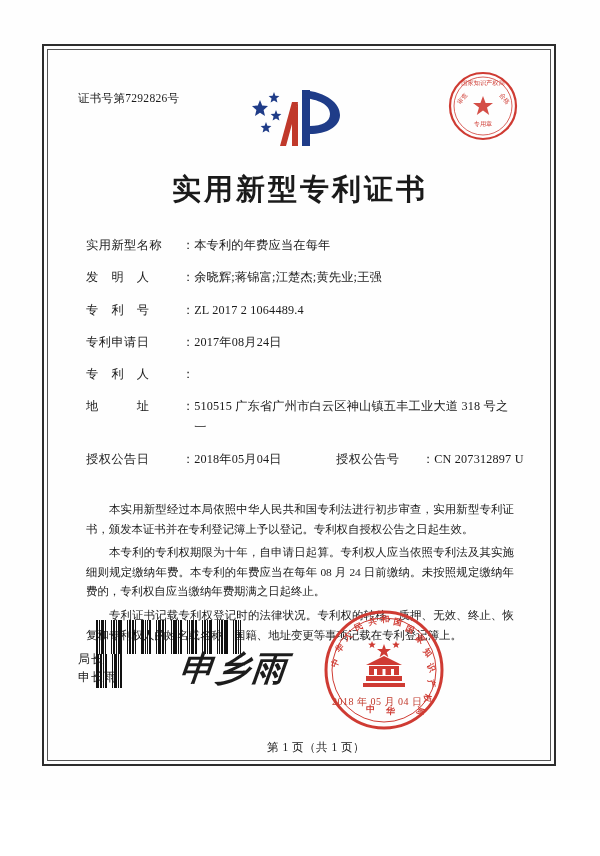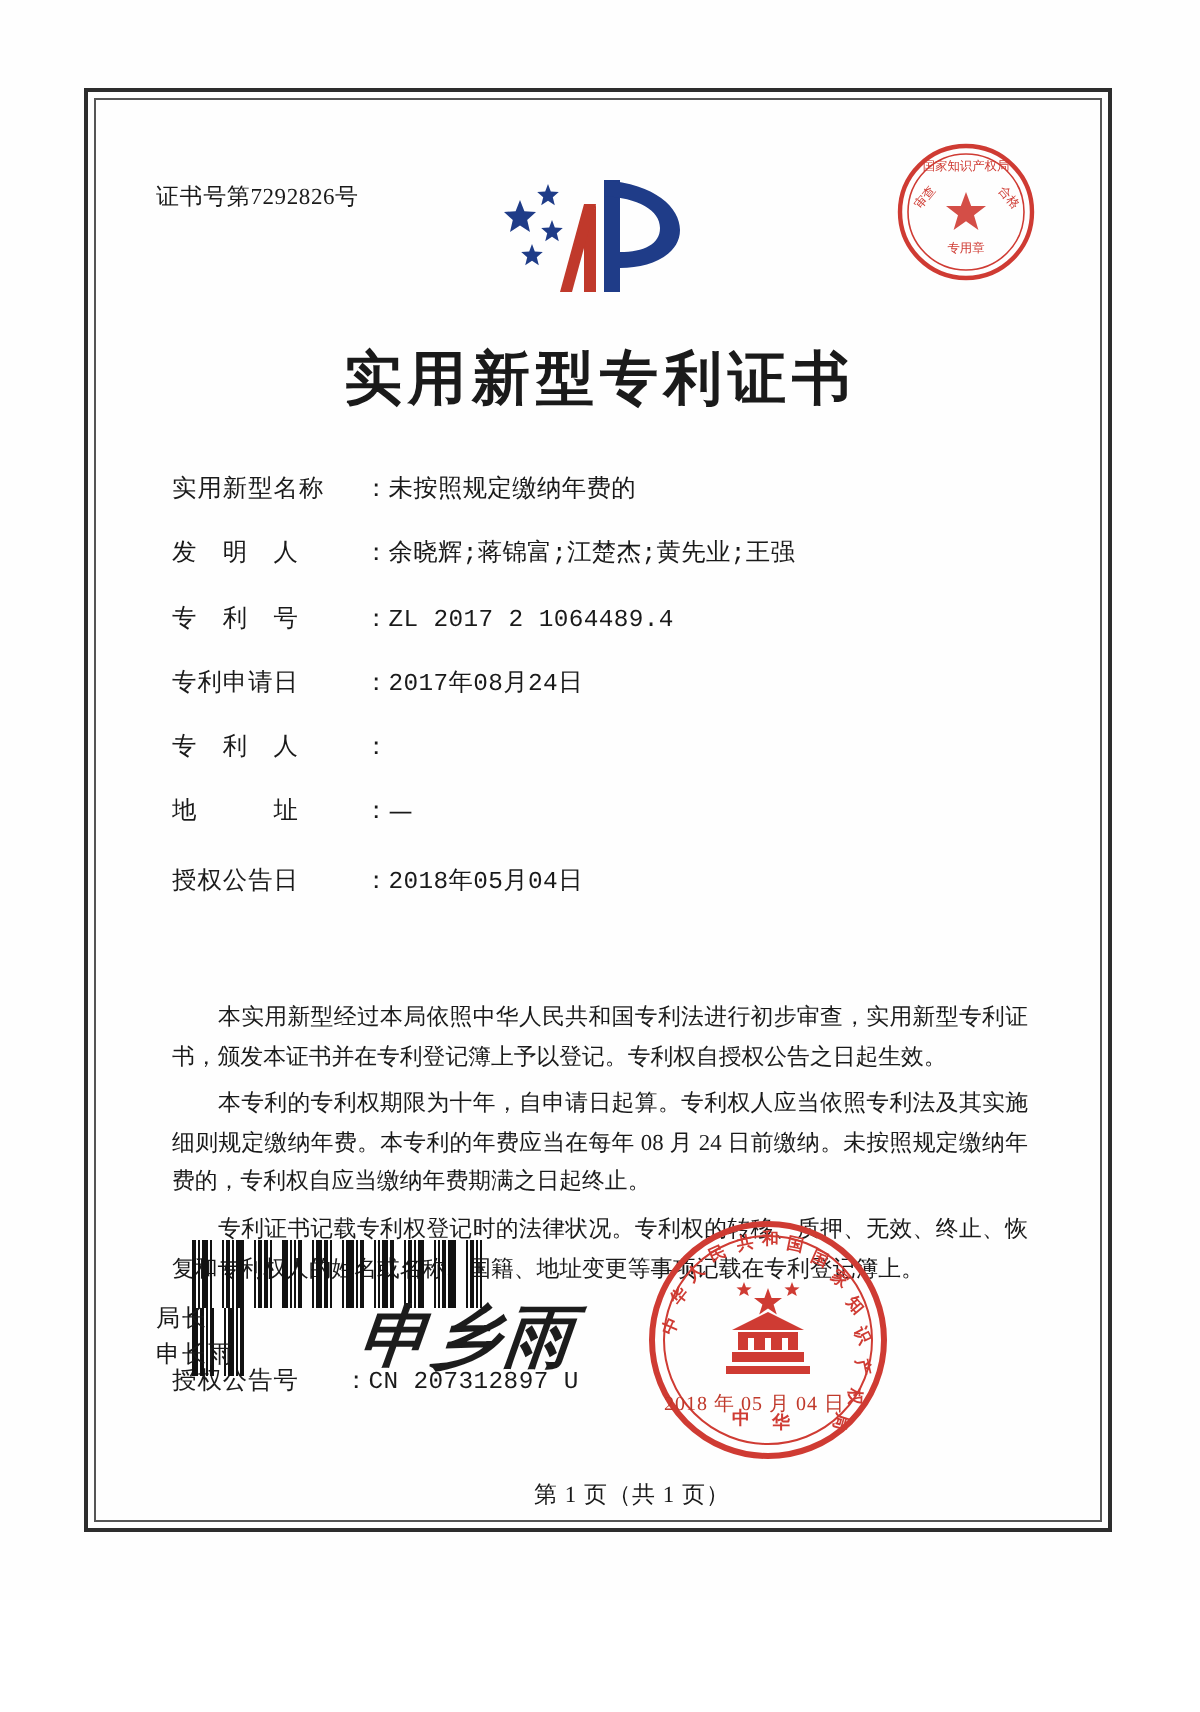--- a/index.html
+++ b/index.html
@@ -64,21 +64,20 @@
     letter-spacing: 3px;
     font-family: Liberation Sans, sans-serif;
   }
   
   .fields {
     position: absolute;
     left: 86px; top: 236px;
     width: 440px;
     font-size: 12.2px;
     line-height: 1.5;
-    font-family: Liberation Mono, monospace;
   }
   .field-row {
     display: flex;
     align-items: flex-start;
     margin-bottom: 14px;
   }
   .field-label {
     width: 96px;
     flex: 0 0 96px;
     letter-spacing: 0.5px;
@@ -92,21 +91,20 @@
     flex: 1 1 auto;
     letter-spacing: 0.2px;
   }
   .field-value .line2 {
     display: block;
     margin-top: 2px;
   }
   .two-col-row {
     display: flex;
     margin-bottom: 14px;
-    flex-direction: column;
   }
   .two-col-row .left-part {
     display: flex;
     flex: 0 0 250px;
   }
   .two-col-row .right-part {
     display: flex;
     flex: 1 1 auto;
   }
   .two-col-row .right-part .field-label {
@@ -231,21 +229,21 @@
     </svg>
   </div>
 
   <div class="title">实用新型专利证书</div>
 
   <div class="fields">
 
     <div class="field-row">
       <div class="field-label">实用新型名称</div>
       <div class="field-colon">：</div>
-      <div class="field-value">未按照规定缴纳年费的</div>
+      <div class="field-value">本专利的年费应当在每年</div>
     </div>
 
     <div class="field-row">
       <div class="field-label">发　明　人</div>
       <div class="field-colon">：</div>
       <div class="field-value">余晓辉;蒋锦富;江楚杰;黄先业;王强</div>
     </div>
 
     <div class="field-row">
       <div class="field-label">专　利　号</div>
@@ -261,20 +259,21 @@
 
     <div class="field-row">
       <div class="field-label">专　利　人</div>
       <div class="field-colon">：</div>
     </div>
 
     <div class="field-row">
       <div class="field-label">地　　　址</div>
       <div class="field-colon">：</div>
       <div class="field-value">
+        <span>510515 广东省广州市白云区神山镇五丰工业大道 318 号之</span>
         <span class="line2">一</span>
       </div>
     </div>
 
     <div class="two-col-row">
       <div class="left-part">
         <div class="field-label">授权公告日</div>
         <div class="field-colon">：</div>
         <div class="field-value">2018年05月04日</div>
       </div>

